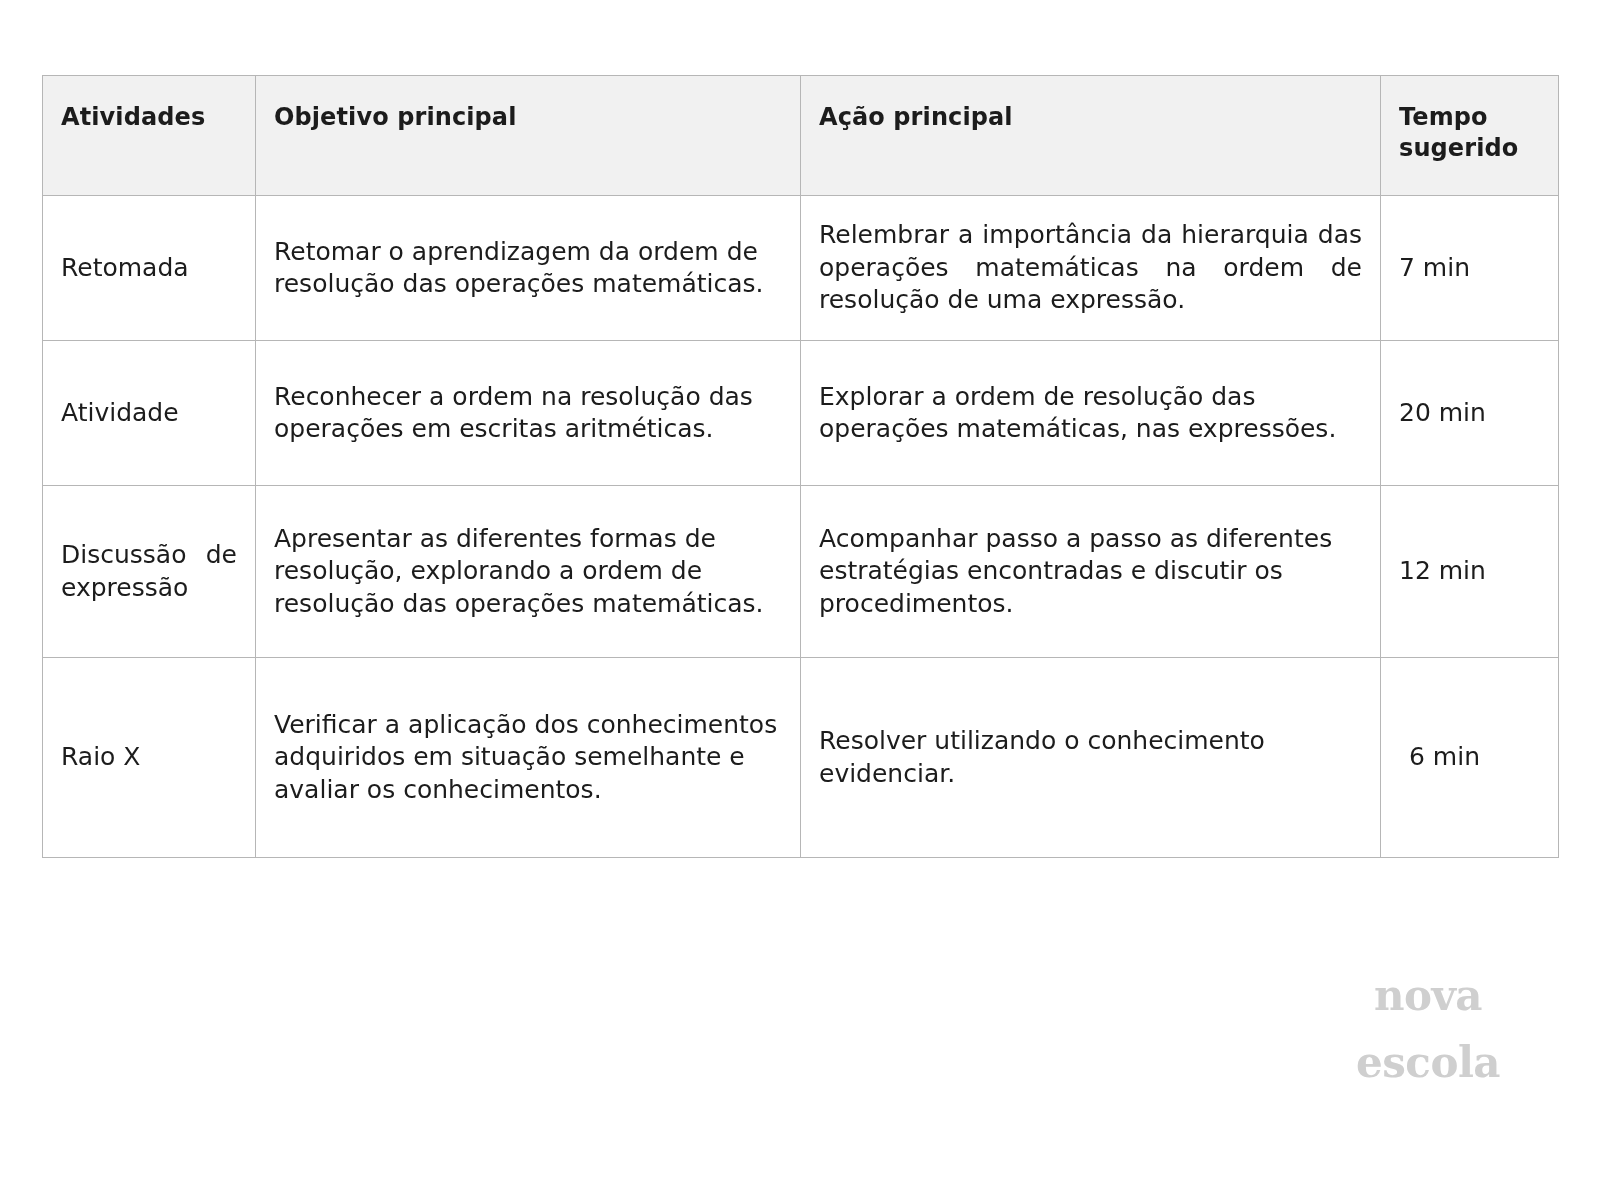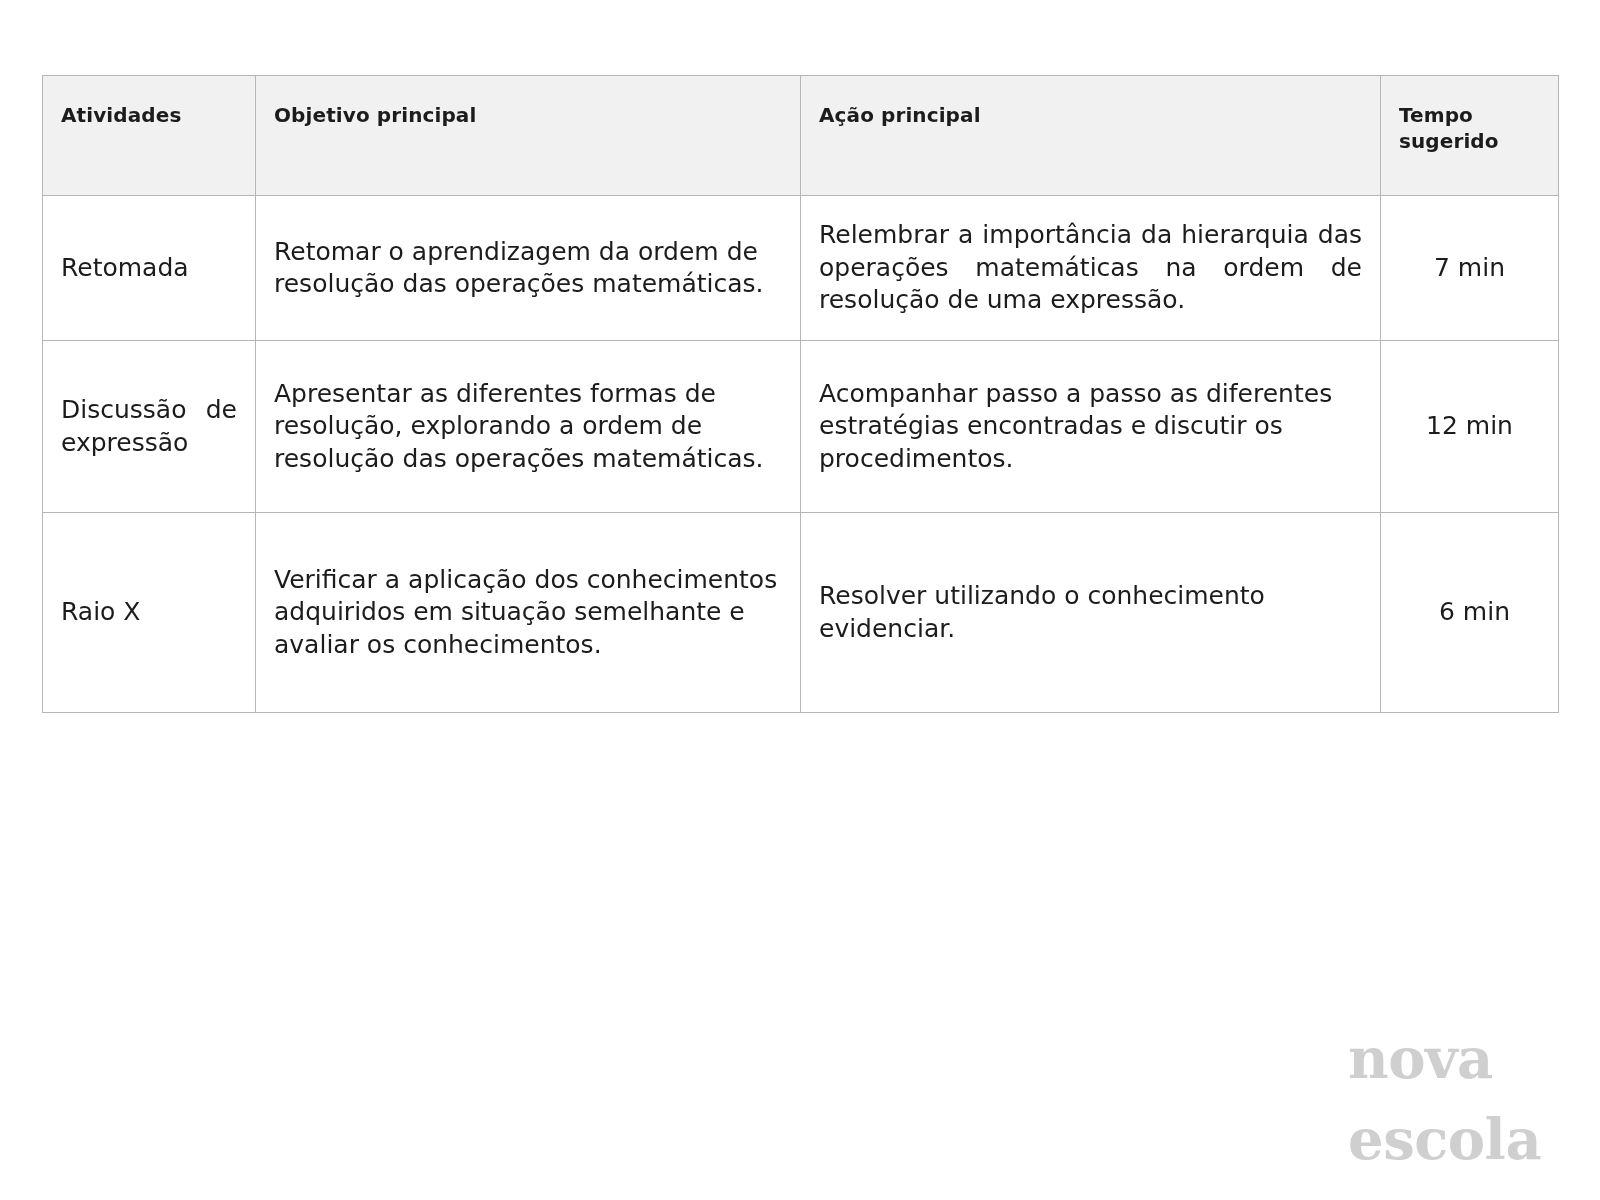--- a/index.html
+++ b/index.html
@@ -49,21 +49,21 @@
     font-size: 25px;
     line-height: 1.30;
     font-weight: 400;
     color: #1c1c1c;
     box-sizing: border-box;
   }
 
   table.plan thead th {
     background: #f1f1f1;
     font-weight: bold;
-    font-size: 20px;
+    font-size: 24px;
     vertical-align: top;
     padding-top: 26px;
     height: 120px;
     text-align: left;
     letter-spacing: 0.1px;
   }
 
   
   .row-retomada td    { height: 145px; }
   .row-atividade td   { height: 145px; }
@@ -83,45 +83,44 @@
     padding-right: 14px;
   }
   td.cell-acao {
     padding-left: 16px;
     padding-right: 18px;
   }
   td.cell-tempo {
     padding-left: 14px;
     padding-right: 10px;
     white-space: nowrap;
-    text-align: center;
   }
 
   
   td.cell-acao.justified {
     text-align: justify;
     text-align-last: left;
   }
 
   td.cell-atividade.justify-two {
     text-align: justify;
     text-align-last: left;
   }
 
   .tempo-indent { padding-left: 10px; display: inline-block; }
 
   .logo {
     position: absolute;
     right: 92px;
-    top: 1032px;
+    top: 976px;
     width: 160px;
-    text-align: left;
+    text-align: center;
     font-family: "DejaVu Serif", "Liberation Serif", serif;
     font-weight: bold;
-    font-size: 56px;
+    font-size: 42px;
     line-height: 0.94;
     color: #cfcfcf;
     letter-spacing: -0.5px;
     user-select: none;
   }
   .logo .line1 { display: block; }
   .logo .line2 { display: block; margin-top: 28px; }
 </style>
 </head>
 <body>
@@ -149,20 +148,26 @@
       </thead>
       <tbody>
 
         <tr class="row-retomada">
           <td class="cell-atividade">Retomada</td>
           <td class="cell-objetivo">Retomar o aprendizagem da ordem de resolução das operações matemáticas.</td>
           <td class="cell-acao justified">Relembrar a importância da hierarquia das operações matemáticas na ordem de resolução de uma expressão.</td>
           <td class="cell-tempo">7 min</td>
         </tr>
 
+        <tr class="row-atividade">
+          <td class="cell-atividade">Atividade</td>
+          <td class="cell-objetivo">Reconhecer a ordem na resolução das operações em escritas aritméticas.</td>
+          <td class="cell-acao">Explorar a ordem de resolução das operações matemáticas, nas expressões.</td>
+          <td class="cell-tempo">20 min</td>
+        </tr>
 
         <tr class="row-discussao">
           <td class="cell-atividade justify-two">Discussão de expressão</td>
           <td class="cell-objetivo">Apresentar as diferentes formas de resolução, explorando a ordem de resolução das operações matemáticas.</td>
           <td class="cell-acao">Acompanhar passo a passo as diferentes estratégias encontradas e discutir os procedimentos.</td>
           <td class="cell-tempo">12 min</td>
         </tr>
 
 
         <tr class="row-raiox">

